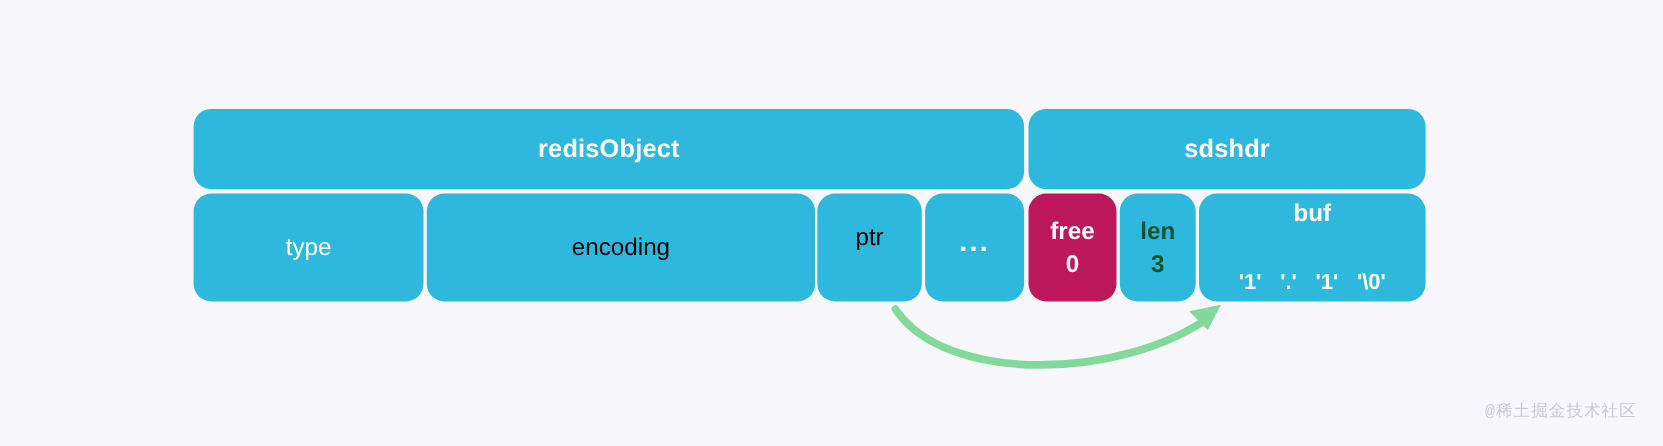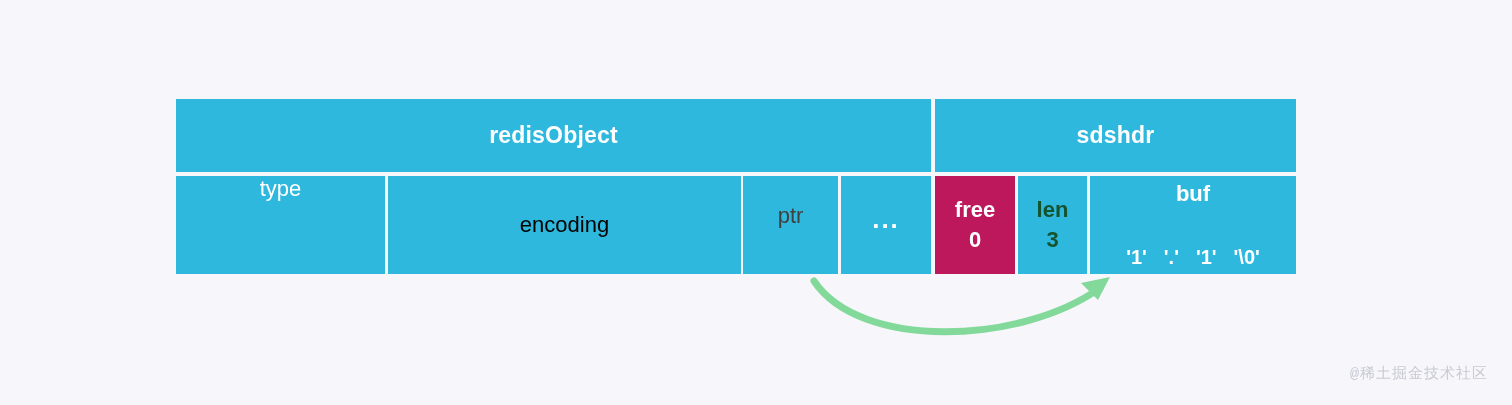--- a/index.html
+++ b/index.html
@@ -19,21 +19,21 @@
     position: absolute;
     left: 176px;
     top: 99px;
     width: 1120px;
     height: 175px;
   }
 
   .cell {
     position: absolute;
     background: #2fb8dd;
-    border-radius: 0;
+    border-radius: 16px;
     color: #ffffff;
     display: flex;
     flex-direction: column;
     align-items: center;
     justify-content: center;
     box-sizing: border-box;
     text-align: center;
     line-height: 1.18;
   }
 
@@ -57,21 +57,21 @@
     font-size: 22px;
     display: block;
   }
   .field-value {
     font-size: 22px;
     display: block;
     margin-top: 4px;
   }
 
   
-  #fld-type     { left: 0px;   width: 209px; justify-content: space-between; }
+  #fld-type     { left: 0px;   width: 209px; }
   #fld-encoding { left: 212px; width: 353px; }
   #fld-ptr      { left: 567px; width: 95px;  }
   #fld-dots     { left: 665px; width: 90px;  }
 
   #fld-type .field-name, #fld-type .field-value,
   #fld-encoding .field-name, #fld-encoding .field-value,
   #fld-ptr .field-name, #fld-ptr .field-value {
     font-weight: normal;
   }
   #fld-ptr .field-name { transform: translateY(-9px); }
@@ -140,21 +140,21 @@
   <div class="field-row">
 
     <div class="cell" id="fld-type" style="background: rgb(47, 184, 221); color: rgb(255, 255, 255);">
       <span class="field-name">type</span>
     </div>
 
     <div class="cell" id="fld-encoding" style="background: rgb(47, 184, 221); color: #000000;">
       <span class="field-name">encoding</span>
     </div>
 
-    <div class="cell" id="fld-ptr" style="background: rgb(47, 184, 221); color: #404040;">
+    <div class="cell" id="fld-ptr" style="background: rgb(47, 184, 221); color: #000000;">
       <span class="field-name">ptr</span>
     </div>
 
     <div class="cell" id="fld-dots" style="background: rgb(47, 184, 221); color: rgb(255, 255, 255);">
       <span class="dots">...</span>
     </div>
 
     <div class="cell" id="fld-free" style="background: #be185d; color: rgb(255, 255, 255);">
       <span class="field-name">free</span>
       <span class="field-value">0</span>

